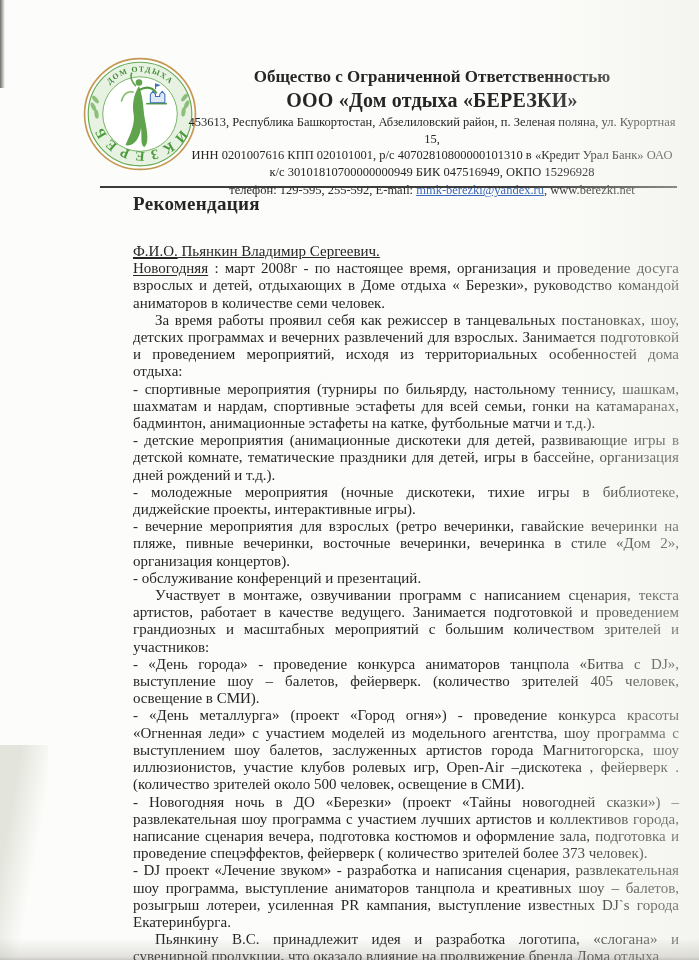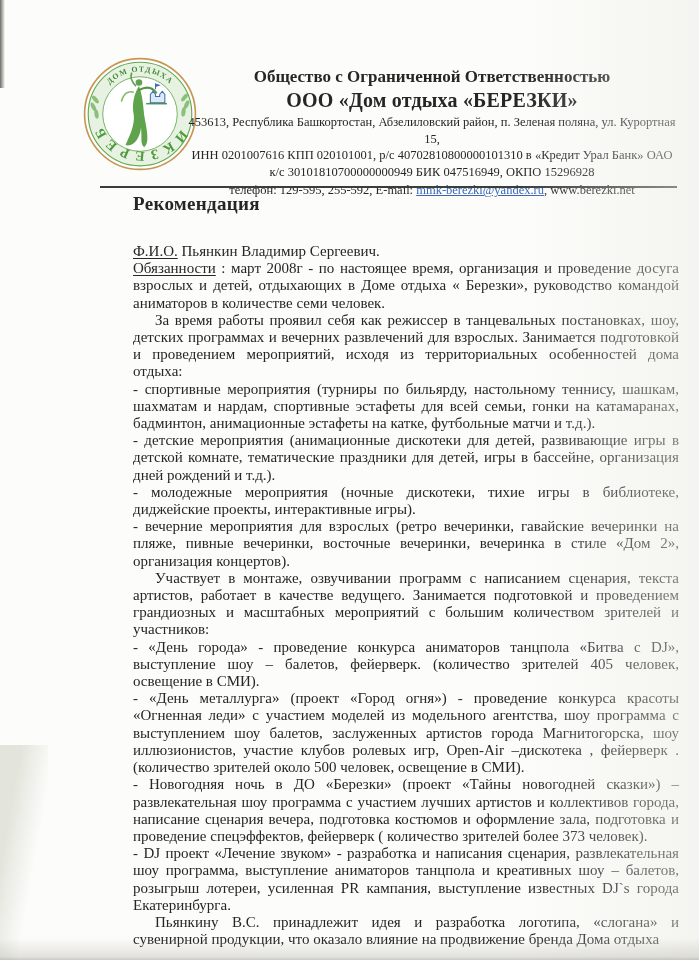--- a/index.html
+++ b/index.html
@@ -13,21 +13,21 @@
   .addr{font-size:12.5px;line-height:16.5px;}
   .contacts{font-size:12.5px;line-height:17px;margin-top:2px;}
   .email{color:#3a66b8;text-decoration:underline;}
   .rule{position:absolute;left:100px;top:186px;width:577px;height:2px;background:#3c3c3a;}
   
   .doc-title{position:absolute;left:133px;top:193px;width:546px;text-align:left;
              font-size:19px;font-weight:bold;letter-spacing:.3px;}
   .doc-body{position:absolute;left:133px;top:243px;width:546px;font-size:15px;
             line-height:17.2px;text-align:justify;}
   .doc-body p{margin:0;}
-  .fio-line{margin-bottom:16px;}
+  .fio-line{margin-bottom:16px;text-decoration:underline;}
   .indent{text-indent:22px;}
   .u{text-decoration:underline;text-underline-offset:2px;}
   
   .edge-left-top{position:absolute;left:0;top:0;width:5px;height:88px;
       background:linear-gradient(to right,#55534c,rgba(85,83,76,0));opacity:.85;}
   .edge-left-low{position:absolute;left:0;bottom:0;width:48px;height:215px;
       background:linear-gradient(100deg,#e3e5dc 25%,rgba(227,229,220,0) 65%);}
   .edge-bottom{position:absolute;left:0;bottom:0;width:100%;height:22px;
       background:linear-gradient(to bottom,rgba(160,158,148,0) 0%,rgba(160,158,148,.28) 85%,rgba(120,118,110,.38) 100%);}
   .sheen{position:absolute;right:0;top:0;width:180px;height:100%;
@@ -89,27 +89,28 @@
     <div class="contacts"><span>телефон: 129-595, 255-592,  E-mail: </span><span class="email">mmk-berezki@yandex.ru</span><span>,  www.berezki.net</span></div>
   </div>
 
   <div class="rule"></div>
 
   <div class="doc-title">Рекомендация</div>
 
   <div class="doc-body">
     <p class="fio-line"><span class="u">Ф.И.О.</span><span> Пьянкин Владимир Сергеевич.</span></p>
 
-    <p><span class="u">Обязанности</span><span> : март 2008г - по настоящее время,  организация и проведение досуга взрослых и детей, отдыхающих в Доме отдыха « Березки», руководство командой аниматоров в количестве семи человек.</span></p>
+    <p><span class="u">Новогодняя</span><span> : март 2008г - по настоящее время,  организация и проведение досуга взрослых и детей, отдыхающих в Доме отдыха « Березки», руководство командой аниматоров в количестве семи человек.</span></p>
 
     <p class="indent">За время работы  проявил себя как режиссер  в танцевальных постановках, шоу, детских программах и вечерних развлечений для взрослых. Занимается  подготовкой и проведением мероприятий, исходя из территориальных особенностей дома отдыха:</p>
     <p>- спортивные мероприятия (турниры по бильярду, настольному теннису, шашкам, шахматам и нардам, спортивные эстафеты для всей семьи, гонки на катамаранах, бадминтон, анимационные эстафеты на катке, футбольные матчи и т.д.).</p>
     <p>- детские мероприятия (анимационные дискотеки для детей, развивающие игры в детской комнате, тематические праздники для детей, игры в бассейне, организация дней рождений и т.д.).</p>
     <p>- молодежные мероприятия (ночные дискотеки, тихие игры в библиотеке, диджейские проекты, интерактивные игры).</p>
     <p>- вечерние мероприятия для взрослых (ретро вечеринки, гавайские вечеринки на пляже, пивные вечеринки, восточные вечеринки, вечеринка в стиле «Дом 2», организация концертов).</p>
+    <p>- обслуживание конференций и презентаций.</p>
     <p class="indent">Участвует в монтаже, озвучивании программ с написанием  сценария, текста артистов, работает в качестве ведущего. Занимается подготовкой и проведением грандиозных и масштабных мероприятий с большим количеством зрителей и участников:</p>
     <p>- «День города» - проведение конкурса аниматоров танцпола «Битва с DJ», выступление шоу – балетов, фейерверк. (количество зрителей 405 человек, освещение в СМИ).</p>
     <p>- «День металлурга» (проект «Город огня») - проведение конкурса красоты «Огненная леди» с участием моделей из модельного агентства, шоу программа с выступлением шоу балетов, заслуженных артистов города Магнитогорска, шоу иллюзионистов, участие клубов ролевых игр, Open-Air –дискотека , фейерверк .(количество зрителей около 500 человек, освещение в СМИ).</p>
     <p>- Новогодняя ночь в ДО «Березки» (проект «Тайны новогодней сказки») – развлекательная шоу программа с участием лучших артистов и коллективов города, написание сценария вечера, подготовка костюмов и оформление зала, подготовка и проведение спецэффектов, фейерверк ( количество зрителей более 373 человек).</p>
     <p>- DJ проект «Лечение звуком» - разработка и написания сценария, развлекательная шоу программа, выступление аниматоров танцпола и креативных шоу – балетов, розыгрыш лотереи, усиленная PR кампания, выступление известных DJ`s города Екатеринбурга.</p>
     <p class="indent">Пьянкину В.С. принадлежит идея  и разработка  логотипа, «слогана» и сувенирной продукции, что оказало влияние на продвижение бренда Дома отдыха</p>
 
   </div>
 
   <div class="sheen"></div>

